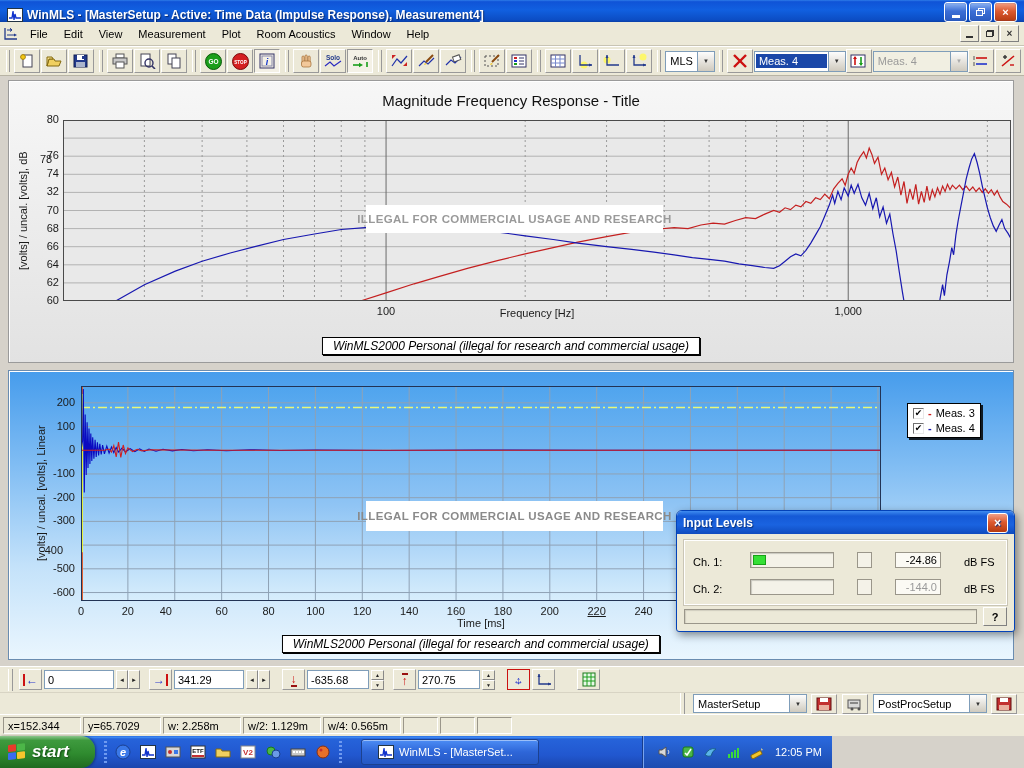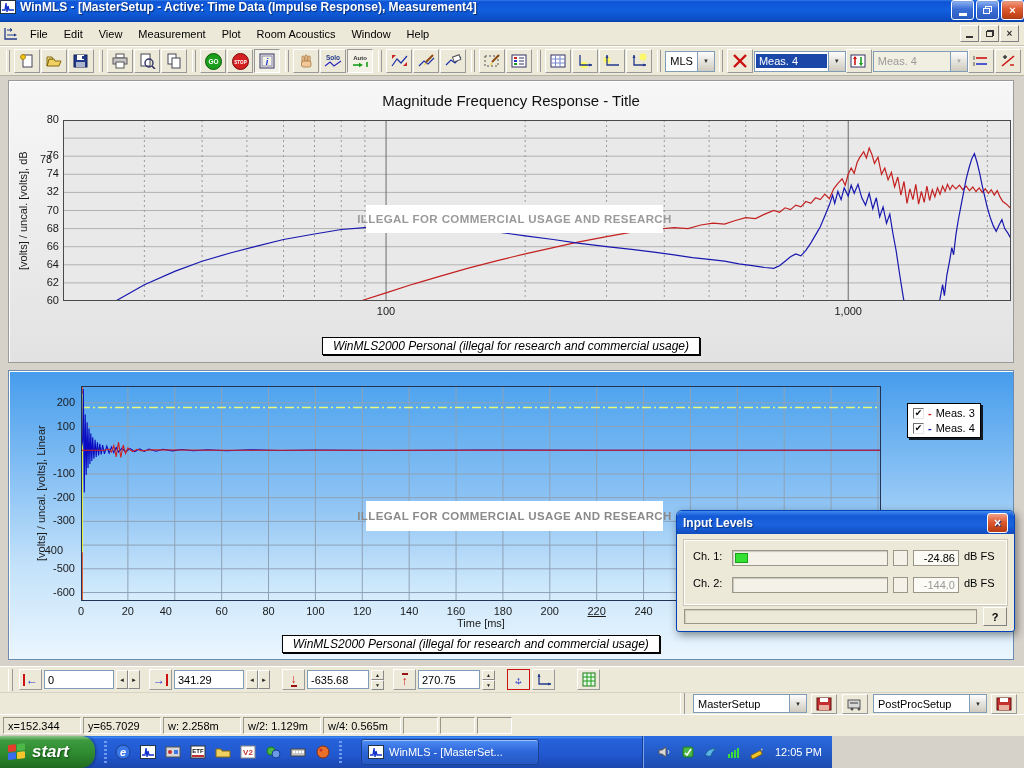--- a/index.html
+++ b/index.html
@@ -1,21 +1,21 @@
 <!DOCTYPE html>
 <html><head>
 <meta charset="utf-8">
 <style>
   html,body{margin:0;padding:0}
   body{width:1024px;height:768px;overflow:hidden;background:#D6D2CA;
        font-family:"Liberation Sans","DejaVu Sans",sans-serif;font-size:11px;color:#000;position:relative}
   .abs{position:absolute}
   
-  #titlebar{left:0;top:0;width:1024px;height:22px;box-sizing:border-box;display:flex;align-items:flex-start;
-    padding:0 0;color:#fff;font-weight:bold;font-size:12px;
+  #titlebar{left:0;top:0;width:1024px;height:22px;box-sizing:border-box;display:flex;align-items:flex-end;
+    padding:0 7px;color:#fff;font-weight:bold;font-size:12px;
     background:linear-gradient(180deg,#2E7CE8 0%,#0F53D7 8%,#1160E0 45%,#0C4DC4 90%,#0A3FA6 100%)}
   #titlebar .ttl{margin-left:4px;white-space:nowrap;text-shadow:1px 1px 1px #052a70}
   .wbtns{margin-left:auto;display:flex}
   .wbtn{width:21px;height:18px;margin-left:2px;border:1px solid #fff;border-radius:3px;display:flex;
     align-items:center;justify-content:center;color:#fff;font-weight:bold;font-size:11px;
     background:linear-gradient(180deg,#8FB4F2,#3C6FD6 45%,#2B5BC0);box-shadow:inset 0 0 1px #1a3f8f}
   .wbtn.close{background:linear-gradient(180deg,#F2A083,#DD5A30 45%,#B63A10)}
   .glyph-min{width:8px;height:3px;background:#fff;margin-top:8px}
   .glyph-restore{position:relative;width:9px;height:8px}
   .glyph-restore::before{content:"";position:absolute;right:0;top:0;width:5px;height:4px;border:1px solid #fff}
@@ -72,21 +72,21 @@
   #input-levels{left:676px;top:510px;width:339px;height:122px;box-sizing:border-box;background:#ECE9D8;
     border:1px solid #0342B8;border-radius:6px 6px 3px 3px;box-shadow:2px 3px 8px rgba(0,0,0,.45);z-index:40}
   .dlg-title{height:23px;border-radius:5px 5px 0 0;display:flex;align-items:center;padding:0 6px;color:#fff;
     font-weight:bold;font-size:12px;text-shadow:1px 1px 1px #08307e;
     background:linear-gradient(180deg,#3E8BF0 0%,#1459D6 22%,#1A63E0 60%,#0F4BBE 100%)}
   .dlg-close{width:19px;height:18px;margin-left:auto;border:1px solid #fff;border-radius:3px;display:flex;
     align-items:center;justify-content:center;font-size:12px;font-weight:bold;color:#fff;
     background:linear-gradient(180deg,#F0A088,#DD5A30 45%,#B63A10)}
   .dlg-body{padding:6px 7px 4px}
   .il-frame{border:1px solid #fff;box-shadow:0 0 0 1px #cac6b6;padding:9px 8px 7px;background:#ECE9D8}
-  .il-row{display:flex;align-items:flex-start;height:18px;margin-bottom:9px;gap:5px}
+  .il-row{display:flex;align-items:flex-end;height:18px;margin-bottom:9px;gap:23px}
   .il-label{width:34px}
   .il-bar{flex:1;height:16px;box-sizing:border-box;background:#F4F2E8;border:1px solid #9a968a;
     box-shadow:inset 1px 1px 1px rgba(0,0,0,.18);position:relative}
   .il-seg{position:absolute;left:2px;top:2px;bottom:2px;width:11px;background:#35E035;border:1px solid #18a018}
   .il-gap{width:15px;height:16px;box-sizing:border-box;background:#F4F2E8;border:1px solid #9a968a}
   .il-value{width:46px;height:16px;box-sizing:border-box;background:#FBFAF4;border:1px solid #9a968a;
     display:flex;align-items:center;justify-content:flex-end;padding-right:3px}
   .il-value.dim{color:#9a9a9a}
   .il-unit{width:34px}
   .il-bottom{display:flex;align-items:center;gap:6px;margin-top:2px}
@@ -131,21 +131,21 @@
     border-radius:0 14px 14px 0;color:#fff;font-weight:bold;font-style:italic;font-size:17px;
     text-shadow:1px 1px 2px #10480f;
     background:linear-gradient(180deg,#8CC68C 0%,#3E9A3E 14%,#2F8B2F 55%,#1F6A1F 100%);
     box-shadow:1px 0 3px rgba(0,0,0,.4)}
   .flag{width:19px;height:17px;display:grid;grid-template-columns:8px 8px;grid-template-rows:7px 7px;gap:1px;transform:skewY(-6deg)}
   .flag i{border-radius:1px}
   .ql{display:flex;align-items:center;gap:7px;margin:0 9px}
   .qldots{width:3px;height:22px;background:repeating-linear-gradient(180deg,#6f9af0 0 2px,transparent 2px 4px)}
   .qlicon{width:18px;height:18px;display:flex;align-items:center;justify-content:center}
   .taskbtn{width:178px;height:26px;margin-left:10px;box-sizing:border-box;display:flex;align-items:center;gap:5px;
-    padding:0 6px;color:#fff;border:1px solid #1c418f;border-radius:3px;white-space:nowrap;overflow:hidden;
+    padding:0 16px;color:#fff;border:1px solid #1c418f;border-radius:3px;white-space:nowrap;overflow:hidden;
     background:linear-gradient(180deg,#4D8DF5,#2E66D8 50%,#2558C4);box-shadow:inset 0 1px 0 rgba(255,255,255,.45)}
   .tray{margin-left:auto;height:32px;display:flex;align-items:center;gap:5px;padding:0 10px 0 12px;
     background:linear-gradient(180deg,#2A6AE0,#1D4CB0);border-left:1px solid #7AA4EE;box-shadow:-1px 0 0 #163C8C}
   .clock{color:#fff;margin-left:4px}
   svg{display:block}
 </style>
 </head>
 <body>
 
 <div class="abs" id="titlebar">
@@ -450,20 +450,21 @@
       <div class="tick" style="left: -30px; top: 83.5px; width: 26px; text-align: right;">70</div>
       <div class="tick" style="left: -30px; top: 101.6px; width: 26px; text-align: right;">68</div>
       <div class="tick" style="left: -30px; top: 119.7px; width: 26px; text-align: right;">66</div>
       <div class="tick" style="left: -30px; top: 137.8px; width: 26px; text-align: right;">64</div>
       <div class="tick" style="left: -30px; top: 155.9px; width: 26px; text-align: right;">62</div>
       <div class="tick" style="left: -30px; top: 174px; width: 26px; text-align: right;">60</div>
       <div class="tick" style="left: 298.049px; top: 185px; width: 50px; text-align: center;">100</div>
       <div class="tick" style="left: 760.229px; top: 185px; width: 50px; text-align: center;">1,000</div>
     </div>
   <div class="wm" style="left:357px;top:124px;width:297px;height:28px;z-index:3">ILLEGAL FOR COMMERCIAL USAGE AND RESEARCH</div>
+  <div class="xlab" style="left:54px;top:226px;width:948px">Frequency [Hz]</div>
   <div class="banner" style="top:256px">WinMLS2000 Personal (illegal for research and commercial usage)</div>
 </div>
 
 <div class="abs panel" id="panel-time">
   <div class="vlab" style="left:26px;top:15px;height:215px">[volts] / uncal. [volts], Linear</div>
   <div class="plot-wrap" id="time-plot">
       <svg width="800" height="215">
         <defs>
           <linearGradient id="tbg" x1="0" y1="0" x2="0" y2="1">
             <stop offset="0" stop-color="#4FA4EE"></stop>

